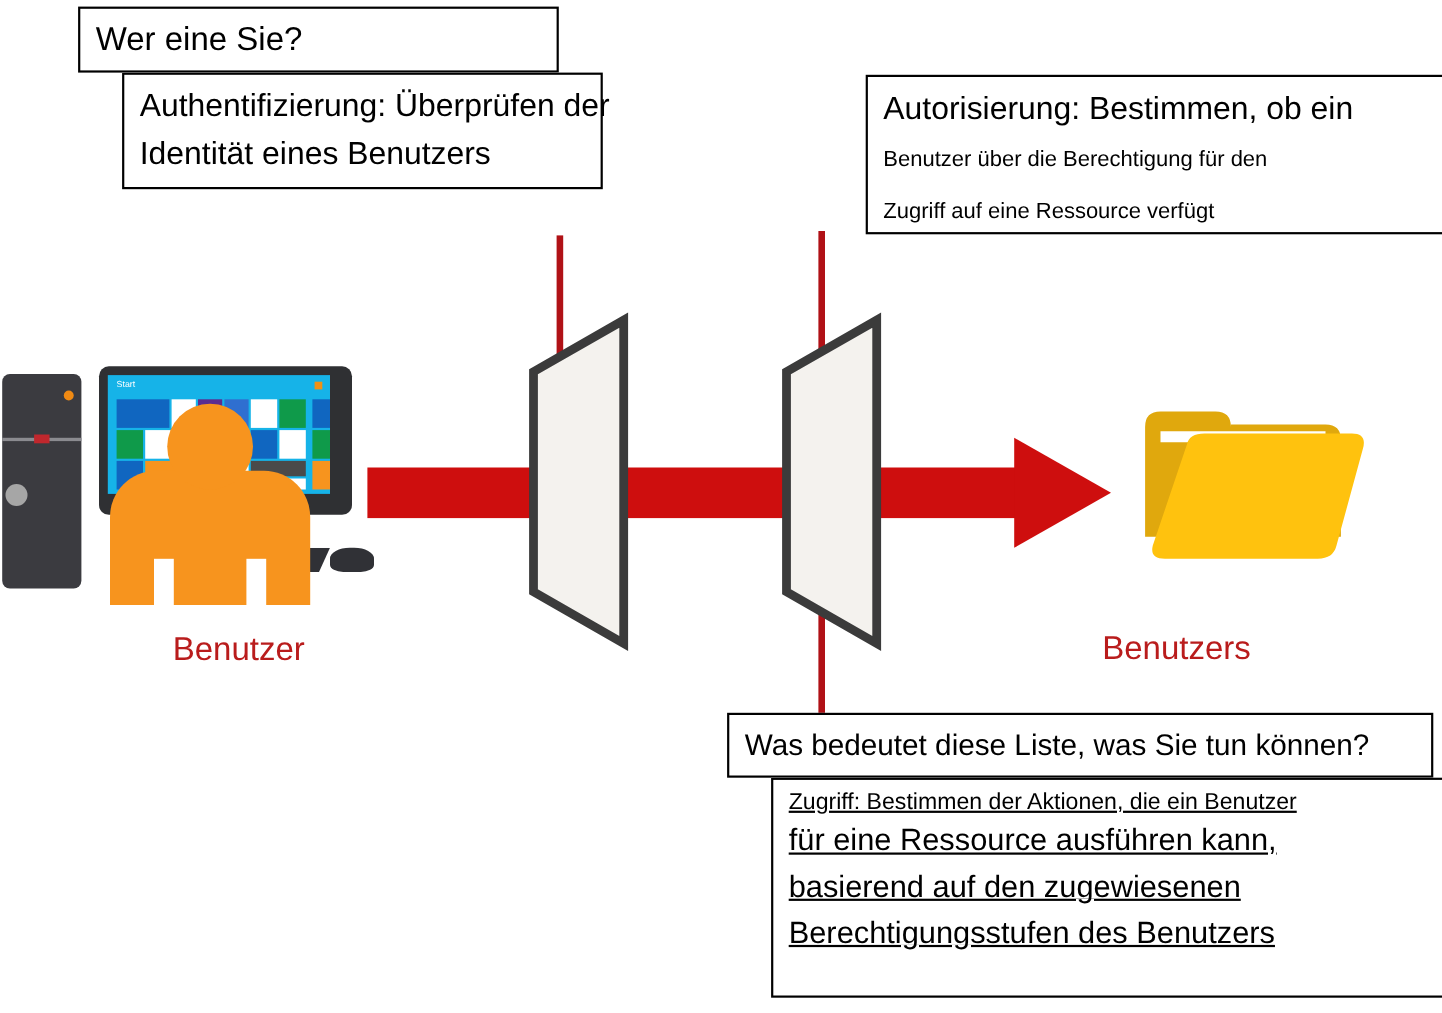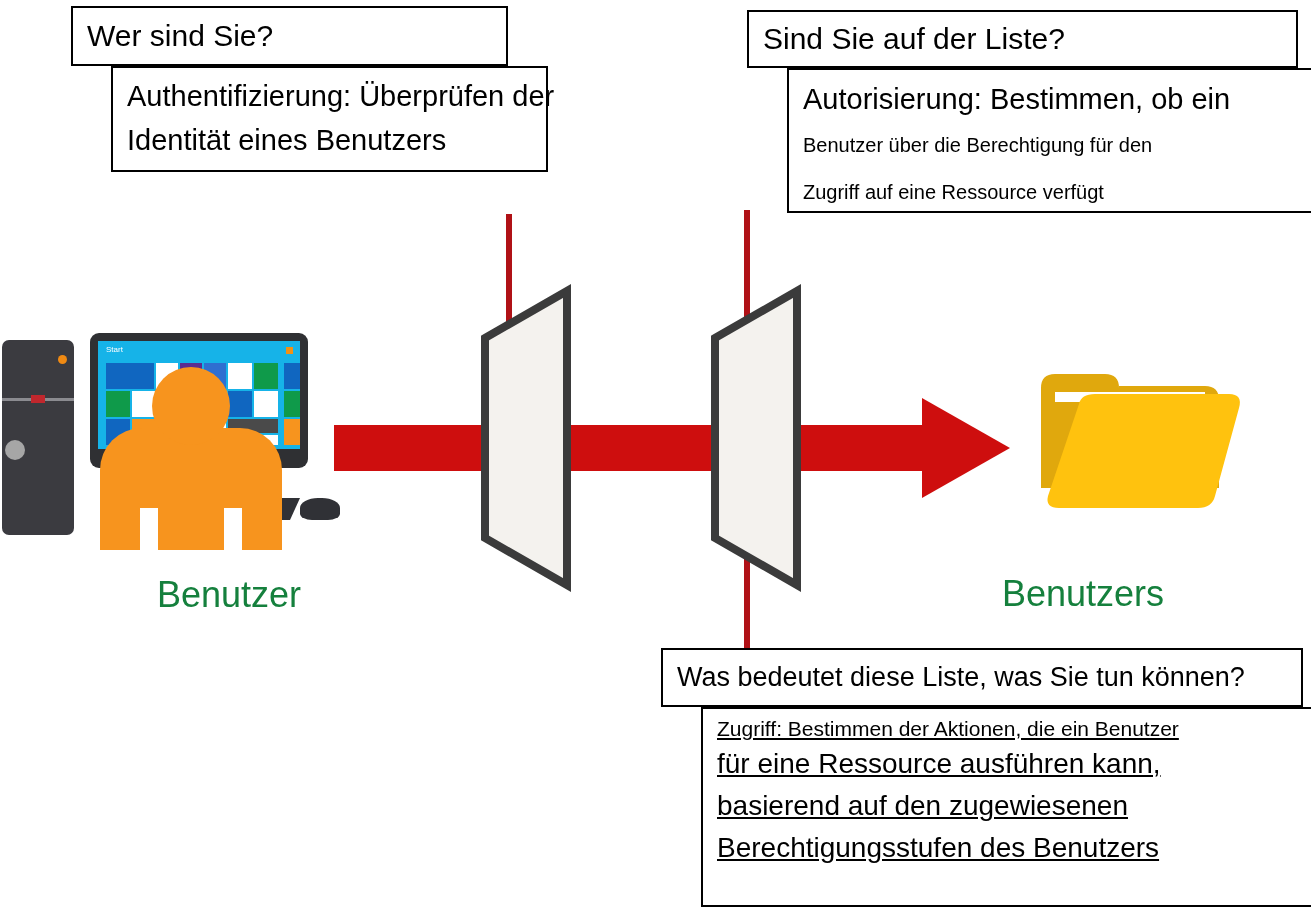--- a/index.html
+++ b/index.html
@@ -94,21 +94,21 @@
     position: absolute; left: 2px; top: 10px; width: 72px; height: 195px;
     background: #3b3b40; border-radius: 7px;
   }
   #tower-line { position: absolute; left: 2px; top: 68px; width: 72px; height: 3px; background: #8b8b90; }
   #tower-dot-red { position: absolute; left: 31px; top: 65px; width: 14px; height: 8px; background: #c0272d; }
   #tower-dot-orange { position: absolute; left: 58px; top: 25px; width: 9px; height: 9px; border-radius: 50%; background: #f08a13; }
   #tower-power { position: absolute; left: 5px; top: 110px; width: 20px; height: 20px; border-radius: 50%; background: #a6a6a6; }
 
   #monitor {
     position: absolute; left: 90px; top: 3px; width: 218px; height: 135px;
-    background: #2f3033; border-radius: 9px;
+    background: #2f3033; border-radius: 9px; padding-left: 12px;
   }
   #screen {
     position: absolute; left: 8px; top: 8px; width: 202px; height: 108px;
     background: #16b3e8; overflow: hidden;
   }
   #screen-label {
     position: absolute; left: 8px; top: 4px; font-size: 8px; color: #ffffff;
   }
   #screen-dot { position: absolute; right: 7px; top: 6px; width: 7px; height: 7px; background: #f19116; }
   .tile { position: absolute; }
@@ -139,22 +139,22 @@
   #person-notch-r {
     position: absolute; left: 224px; top: 178px; width: 18px; height: 42px; background: #ffffff;
   }
 
   
   #folder-group { position: absolute; left: 1033px; top: 358px; width: 215px; height: 170px; }
 
   
   .plain-label {
     position: absolute;
-    font-size: 36px;
-    color: #15803d;
+    font-size: 30px;
+    color: #b91c1c;
     white-space: nowrap;
   }
   #label-benutzer { left: 157px; top: 574px; }
   #label-ressource { left: 1002px; top: 573px; }
 </style>
 </head>
 <body>
 
 <div id="canvas">
 
@@ -231,30 +231,27 @@
 
       <path d="M22,34 L172,34 L172,44 L22,44 Z" fill="#ffffff"></path>
 
       <path d="M46,46 Q48,36 62,36 L196,36 Q210,36 206,50 L182,138 Q179,150 165,150 L26,150 Q12,150 15,138 Z" fill="#ffc20e"></path>
     </svg>
   </div>
 
   <div class="plain-label" id="label-ressource">Benutzers</div>
 
   <div class="box box-title" id="box-auth-title">
-    <span>Wer sind Sie?</span>
+    <span>Wer eine Sie?</span>
   </div>
   <div class="box box-body" id="box-auth-body">
     <span class="body-line">Authentifizierung: Überprüfen der</span>
     <span class="body-line">Identität eines Benutzers</span>
   </div>
 
-  <div class="box box-title" id="box-authz-title">
-    <span>Sind Sie auf der Liste?</span>
-  </div>
   <div class="box box-body" id="box-authz-body">
     <span class="body-line ln-big">Autorisierung: Bestimmen, ob ein</span>
     <span class="body-line">Benutzer über die Berechtigung für den</span>
     <span class="body-line">Zugriff auf eine Ressource verfügt</span>
   </div>
 
   <div class="box box-title" id="box-access-title">
     <span>Was bedeutet diese Liste, was Sie tun können?</span>
   </div>
   <div class="box box-body" id="box-access-body">

